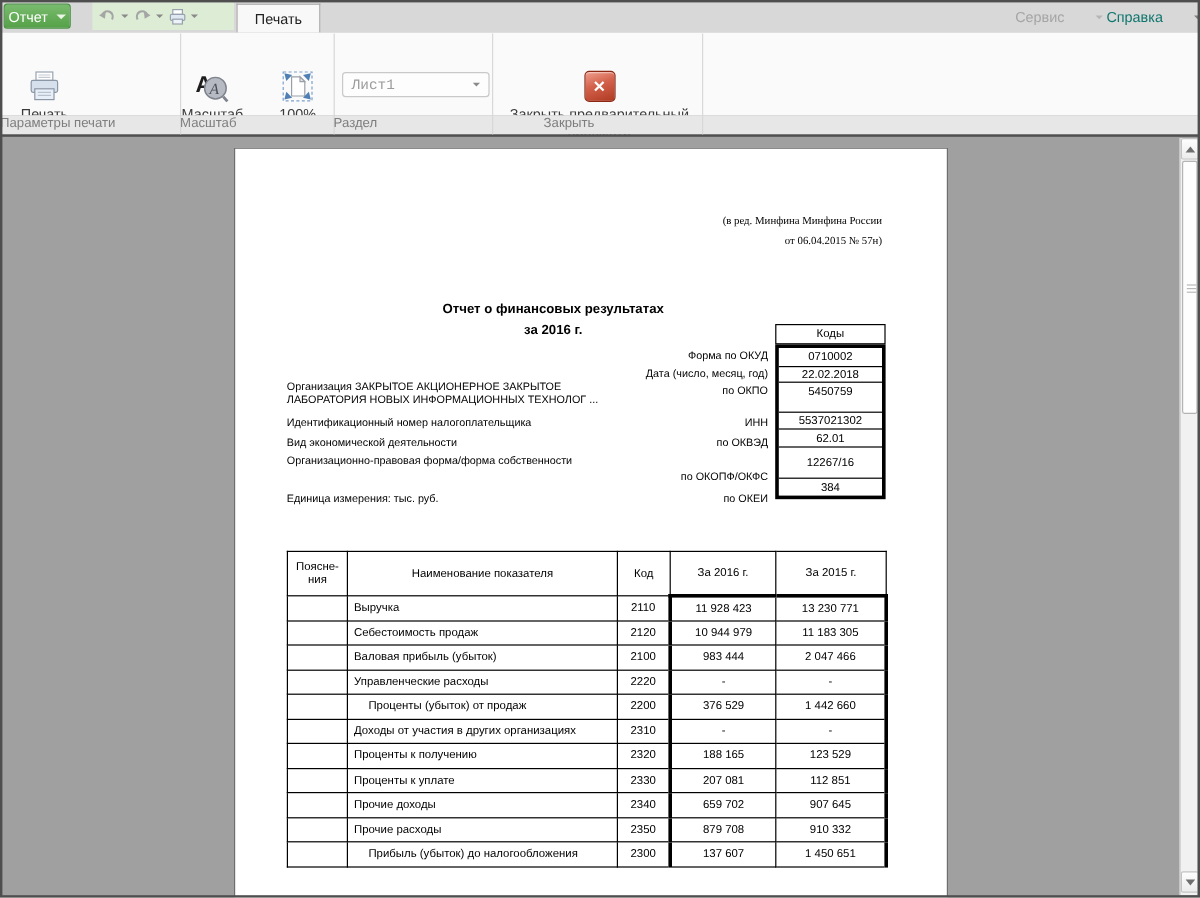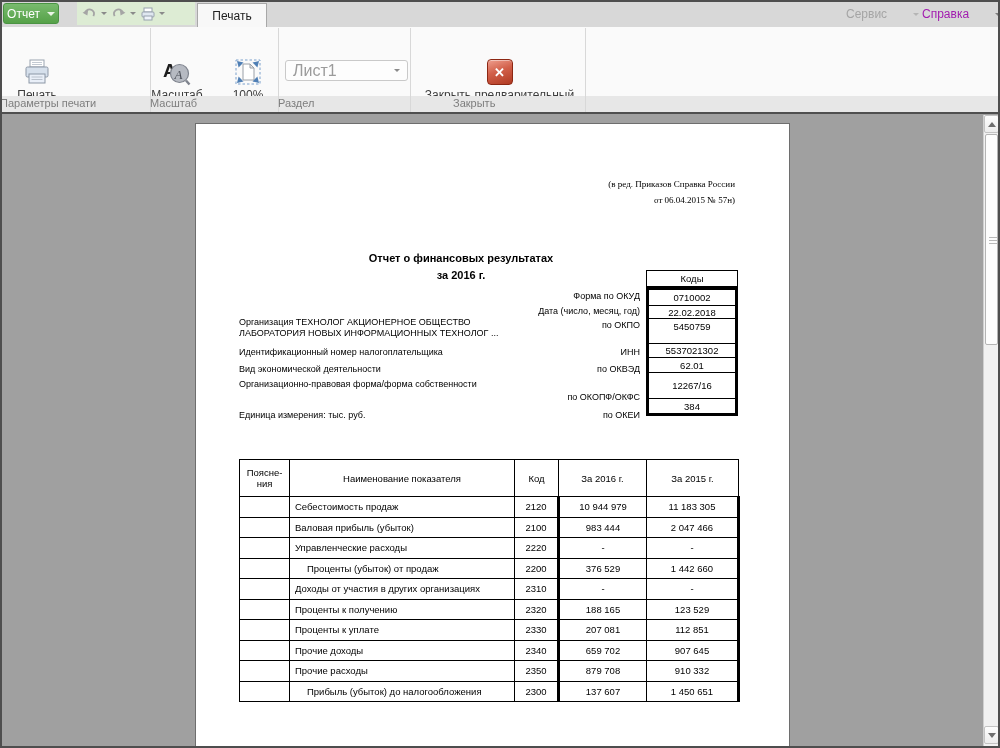--- a/index.html
+++ b/index.html
@@ -17,34 +17,34 @@
   .caret.small { border-left-width:3px; border-right-width:3px; border-top-width:3px; }
   .report-btn .caret { border-top-color:#eaf5e6; }
   .qa-strip { position:absolute; left:77px; top:2px; width:118px; height:23px; background:#ddecd4;
     display:flex; align-items:center; padding:0 4px; gap:3px; }
   .qa-ic { display:flex; align-items:center; justify-content:center; width:17px; height:17px; }
   .tab { position:absolute; left:197px; top:3px; width:70px; height:24px; background:#f8f8f8;
     border:1px solid #a8a8a8; border-bottom:none; font-size:12px; color:#222;
     display:flex; align-items:center; justify-content:center; z-index:2; }
   .menu-item { position:absolute; top:4px; height:20px; display:flex; align-items:center; gap:26px; font-size:12px; }
   .menu-serv { left:846px; color:#a5a5a5; }
-  .menu-help { left:922px; color:#a21caf; }
+  .menu-help { left:922px; color:#0f766e; }
 
   
   .ribbon { position:absolute; left:0; top:27px; width:1000px; height:69px; background:#fafafa; }
   .groupband { position:absolute; left:0; top:96px; width:1000px; height:16px; background:#e7e7e7; }
   .gsep { position:absolute; top:28px; width:1px; height:84px; background:#d8d8d8; z-index:3; }
   .glabel { position:absolute; top:97px; height:15px; font-size:11px; color:#7e7e7e; text-align:left; z-index:4; }
   .darkline { position:absolute; left:0; top:112px; width:1000px; height:3px; background:#4f4f4f; }
   .rbtn { position:absolute; top:29px; display:flex; flex-direction:column; align-items:center; gap:1px; cursor:default; }
   .rbtn .ic { height:32px; display:flex; align-items:center; justify-content:center; }
   .rbtn .lbl { font-size:12px; color:#3c3c3c; line-height:13px; text-align:center; }
   .combo { position:absolute; left:285px; top:33px; width:123px; height:21px; background:#fdfdfd;
     border:1px solid #c9c9c9; border-radius:3px; display:flex; align-items:center;
-    padding:0 7px; font-size:16px; color:#9b9b9b; justify-content:space-between; }
+    padding:0 7px; font-size:12px; color:#9b9b9b; justify-content:space-between;font-family:Liberation Mono, monospace; }
   .close-ic { width:26px; height:26px; border-radius:4px; border:1px solid #8c2713;
     background:linear-gradient(160deg,#ef9f8f 0%,#d2604a 45%,#b03a22 100%);
     box-shadow:inset 0 1px 0 rgba(255,255,255,.45);
     color:#fff; font-size:13px; font-weight:bold; display:flex; align-items:center; justify-content:center; }
   .scale-caret { width:0; height:0; border-left:3px solid transparent; border-right:3px solid transparent; border-top:4px solid #555; margin-top:1px; }
 
   
   .canvas { position:absolute; left:0; top:114px; width:1000px; height:634px; background:#a0a0a0; overflow:hidden; }
   .page { position:absolute; left:195px; top:9px; width:595px; height:640px; background:#fff; border:1px solid #6e6e6e; }
   .abs { position:absolute; }
@@ -197,40 +197,40 @@
   <div class="gsep" style="left:585px;"></div>
   <div class="glabel" style="left:0; width:150px;">Параметры печати</div>
   <div class="glabel" style="left:150px; width:128px;">Масштаб</div>
   <div class="glabel" style="left:278px; width:132px;">Раздел</div>
   <div class="glabel" style="left:410px; width:175px;margin-left:43px;">Закрыть</div>
   <div class="darkline"></div>
 
   <div class="canvas">
     <div class="page">
 
-      <div class="abs doc-serif" style="right:54px; top:55px;">(в ред. Приказов Справка России</div>
+      <div class="abs doc-serif" style="right:54px; top:55px;">(в ред. Минфина Минфина России</div>
       <div class="abs doc-serif" style="right:54px; top:71px;">от 06.04.2015 № 57н)</div>
 
       <div class="abs doc-title" style="left:35px; top:128px; width:460px;">Отчет о финансовых результатах</div>
       <div class="abs doc-title" style="left:35px; top:145px; width:460px;">за 2016 г.</div>
 
       <div class="kody">Коды</div>
       <div class="codesbox">
         <div class="crow" style="height:15px">0710002</div>
         <div class="crow" style="height:13px">22.02.2018</div>
         <div class="crow topalign" style="height:25px">5450759</div>
         <div class="crow" style="height:14px">5537021302</div>
         <div class="crow" style="height:15px">62.01</div>
         <div class="crow" style="height:26px">12267/16</div>
         <div class="crow" style="height:15px">384</div>
       </div>
 
       <div class="rlabel" style="top:167px;">Форма по ОКУД</div>
       <div class="rlabel" style="top:182px;">Дата (число, месяц, год)</div>
-      <div class="abs doc-sans" style="left:43px; top:193px;">Организация ТЕХНОЛОГ АКЦИОНЕРНОЕ ОБЩЕСТВО</div>
+      <div class="abs doc-sans" style="left:43px; top:193px;">Организация ЗАКРЫТОЕ АКЦИОНЕРНОЕ ЗАКРЫТОЕ</div>
       <div class="abs doc-sans" style="left:43px; top:204px;">ЛАБОРАТОРИЯ НОВЫХ ИНФОРМАЦИОННЫХ ТЕХНОЛОГ ...</div>
       <div class="rlabel" style="top:196px;">по ОКПО</div>
       <div class="abs doc-sans" style="left:43px; top:223px;">Идентификационный номер налогоплательщика</div>
       <div class="rlabel" style="top:223px;">ИНН</div>
       <div class="abs doc-sans" style="left:43px; top:240px;">Вид экономической деятельности</div>
       <div class="rlabel" style="top:240px;">по ОКВЭД</div>
       <div class="abs doc-sans" style="left:43px; top:255px;">Организационно-правовая форма/форма собственности</div>
       <div class="rlabel" style="top:268px;">по ОКОПФ/ОКФС</div>
       <div class="abs doc-sans" style="left:43px; top:286px;">Единица измерения: тыс. руб.</div>
       <div class="rlabel" style="top:286px;">по ОКЕИ</div>
@@ -247,20 +247,27 @@
             <tr class="hdr">
           <td>
                 <span style="display:block">Поясне-</span>
                 <span style="display:block">ния</span>
               </td>
           <td>Наименование показателя</td>
           <td>Код</td>
           <td>За 2016 г.</td>
           <td>За 2015 г.</td>
         </tr>
+        <tr class="r first">
+              <td></td>
+              <td class="name">Выручка</td>
+              <td class="code">2110</td>
+              <td class="num c4">11 928 423</td>
+              <td class="num c5">13 230 771</td>
+            </tr>
         <tr class="r">
               <td></td>
               <td class="name">Себестоимость продаж</td>
               <td class="code">2120</td>
               <td class="num c4">10 944 979</td>
               <td class="num c5">11 183 305</td>
             </tr>
         <tr class="r">
               <td></td>
               <td class="name">Валовая прибыль (убыток)</td>

